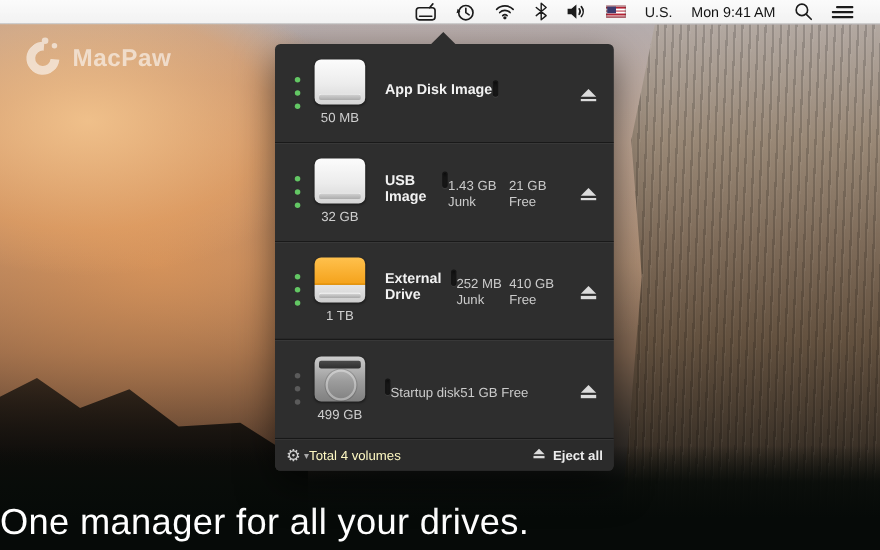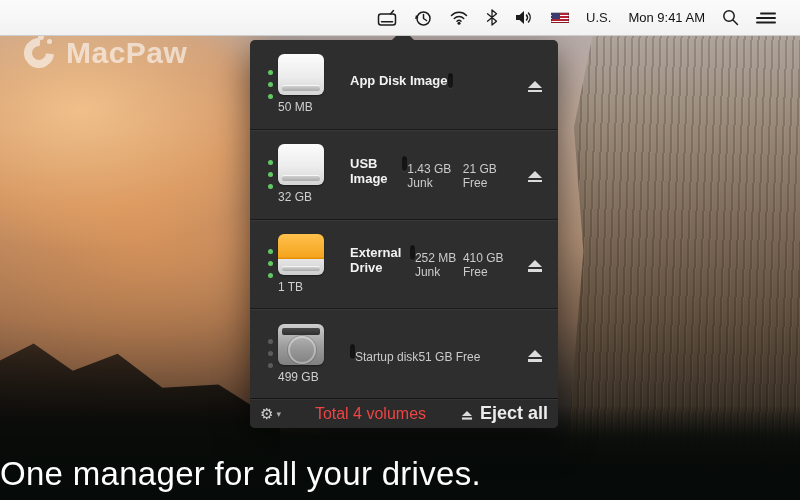--- a/index.html
+++ b/index.html
@@ -28,24 +28,24 @@
     background: linear-gradient(180deg, rgba(8,12,9,0), rgba(8,12,9,.9) 35%, #060a08 70%);
   }
 
   
   .logo { position:absolute; left:22px; top:36px; display:flex; align-items:center; gap:10px; opacity:.58; }
   .paw { position:relative; width:34px; height:34px; }
   .paw-c { position:absolute; inset:2px; border:8px solid #fff; border-radius:50%;
            border-top-color:transparent; transform:rotate(50deg); }
   .paw-dot1 { position:absolute; width:6px; height:6px; border-radius:50%; background:#fff; left:16px; top:-2px; }
   .paw-dot2 { position:absolute; width:5px; height:5px; border-radius:50%; background:#fff; left:25px; top:3px; }
-  .logo-text { color:#fff; font-size:30px; font-weight:700; letter-spacing:.5px; }
-
-  
-  .menubar { position:absolute; top:0; left:0; width:800px; height:36px;
+  .logo-text { color:#fff; font-size:22px; font-weight:700; letter-spacing:.5px; }
+
+  
+  .menubar { position:absolute; top:0; left:0; width:800px; height:22px;
     background:linear-gradient(#fbfbfb,#f2f2f2); border-bottom:1px solid rgba(0,0,0,.18);
     display:flex; align-items:center; justify-content:flex-end; gap:17px; padding-right:24px;
     font-size:13px; color:#1c1c1c; z-index:5; }
   .mb-icon { display:flex; align-items:center; }
   .mb-text { font-size:13px; color:#1c1c1c; }
   .mb-clock { font-size:13px; color:#111; }
   .flag { width:18px; height:11px; position:relative; border:.5px solid rgba(0,0,0,.25);
     background:repeating-linear-gradient(180deg, #b22234 0 1.6px, #ffffff 1.6px 3.2px); }
   .flag::before { content:""; position:absolute; left:0; top:0; width:8px; height:6px; background:#3c3b6e; }
 
@@ -57,21 +57,21 @@
     border-left:11px solid transparent; border-right:11px solid transparent; border-bottom:11px solid #2e2e2e; }
 
   .drive-list { flex:1; display:flex; flex-direction:column; }
   .drive-row { flex:1; display:flex; align-items:center; padding:0 8px 0 12px; position:relative; }
   .drive-row + .drive-row { box-shadow: inset 0 1px 0 rgba(255,255,255,.05); border-top:1px solid rgba(0,0,0,.45); }
 
   .dots { width:16px; display:flex; flex-direction:column; align-items:center; }
   .dots i { width:5px; height:5px; border-radius:50%; margin:3.5px 0; background:#63c764; }
   .dots-gray .dots i { background:#5b5b5b; }
 
-  .icon-col { width:62px; display:flex; flex-direction:column; align-items:flex-start; }
+  .icon-col { width:62px; display:flex; flex-direction:column; align-items:center; }
   .drive-icon { width:46px; height:41px; border-radius:6px; position:relative; box-shadow:0 1px 2px rgba(0,0,0,.4); }
   .icon-white { background:linear-gradient(#fcfcfc,#ececec 55%,#d5d5d5); }
   .icon-white::after { content:""; position:absolute; left:4px; right:4px; bottom:4px; height:6px; border-radius:2px;
     background:linear-gradient(#d8d8d8,#ababab); box-shadow:inset 0 1px 0 rgba(255,255,255,.8); }
   .icon-orange { background:linear-gradient(180deg,#ffc14d 0%,#f5a41e 56%,#e08c00 60%, #e6e6e6 61%, #cdcdcd 100%); }
   .icon-orange::after { content:""; position:absolute; left:4px; right:4px; bottom:4px; height:5px; border-radius:2px;
     background:linear-gradient(#dedede,#a8a8a8); box-shadow:inset 0 1px 0 rgba(255,255,255,.7); }
   .icon-hdd { background:linear-gradient(#cecece,#9c9c9c 55%,#808080); }
   .icon-hdd::before { content:""; position:absolute; left:4px; right:4px; top:4px; height:7px; border-radius:2px;
     background:linear-gradient(#4a4a4a,#2f2f2f); }
@@ -91,22 +91,22 @@
 
   .eject { width:30px; background:none; border:none; display:flex; justify-content:center; cursor:default; }
   .eject-shape { display:block; position:relative; width:0; height:0;
     border-left:7px solid transparent; border-right:7px solid transparent; border-bottom:7px solid #dcdcdc; }
   .eject-shape::after { content:""; position:absolute; left:-7px; top:9px; width:14px; height:2.5px; background:#dcdcdc; }
 
   .panel-footer { height:30px; border-top:1px solid rgba(0,0,0,.5); box-shadow:inset 0 1px 0 rgba(255,255,255,.05);
     display:flex; align-items:center; padding:0 10px; border-radius:0 0 5px 5px; background:#2b2b2b; }
   .gear-btn { background:none; border:none; color:#d0d0d0; font-size:15px; display:flex; align-items:center; gap:3px; }
   .gear-caret { font-size:9px; color:#a8a8a8; }
-  .footer-total { flex:1; text-align:center; font-size:16px; color:#ef4444; }
-  .eject-all { background:none; border:none; display:flex; align-items:center; gap:6px; color:#ececec; font-size:18px; font-weight:600; }
+  .footer-total { flex:1; text-align:left; font-size:12px; color:#fef9c3; }
+  .eject-all { background:none; border:none; display:flex; gap:6px; color:#ececec; font-size:12px; font-weight:600; }
   .eject-all .eject-shape { transform:scale(.72); }
 
   
   .caption { position:absolute; left:0; top:455px; width:100%; text-align:left;
     color:#ffffff; font-size:33px; font-weight:400; letter-spacing:.3px; }
 
   svg .st { stroke:#1c1c1c; stroke-width:1.5; fill:none; stroke-linecap:round; stroke-linejoin:round; }
   svg .fl { fill:#1c1c1c; }
 </style>
 </head>

